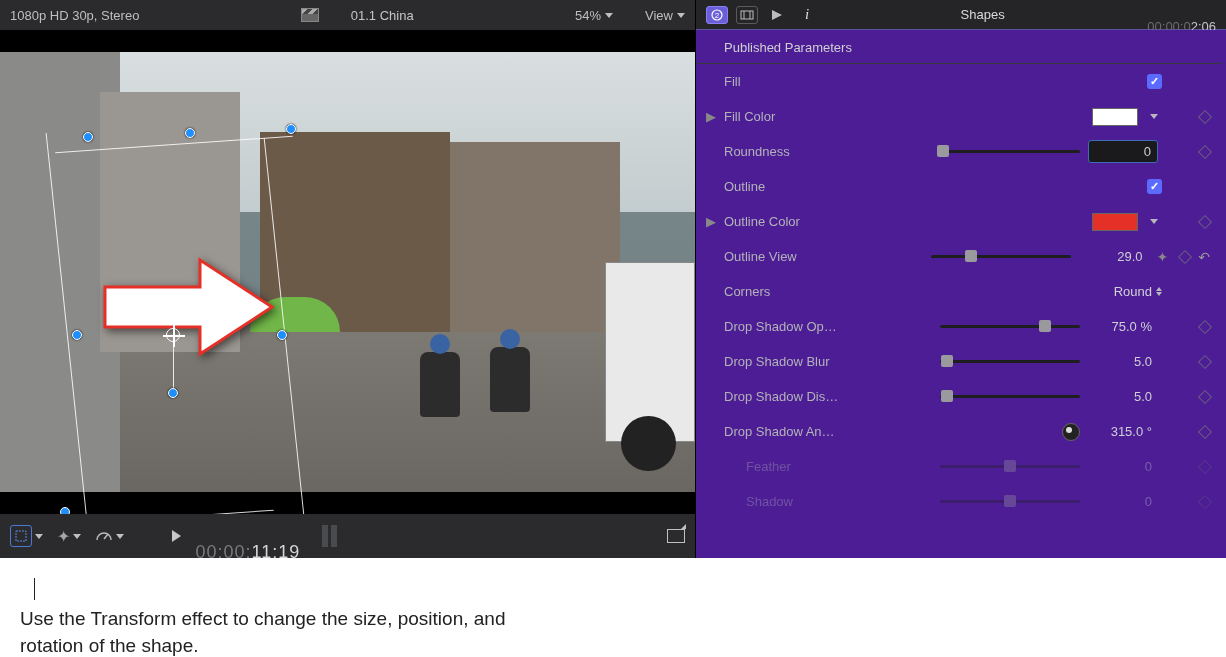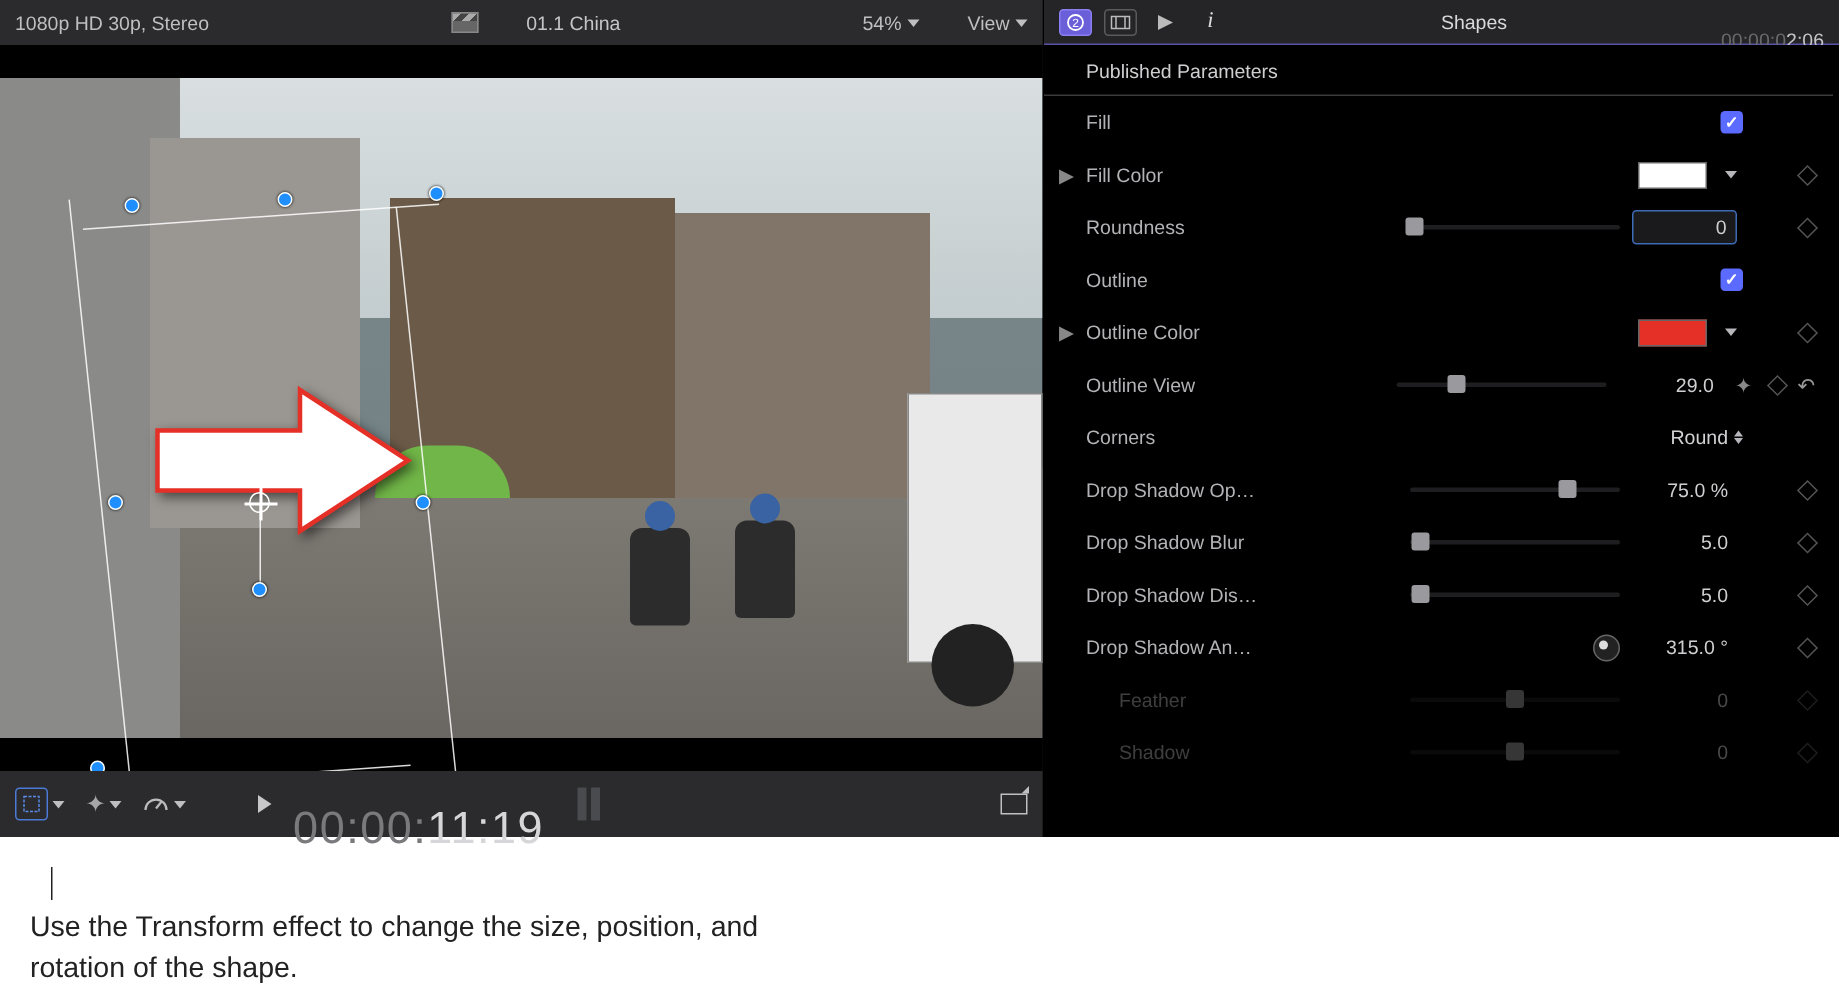--- a/index.html
+++ b/index.html
@@ -39,32 +39,32 @@
   .anchor::before,.anchor::after{content:"";position:absolute;background:#fff;}
   .anchor::before{left:6px;top:-4px;width:1.5px;height:22px;}
   .anchor::after{top:6px;left:-4px;height:1.5px;width:22px;}
   
   .arrow-shape{position:absolute;left:100px;top:200px;filter:drop-shadow(3px 3px 4px rgba(0,0,0,0.55));}
   
   .viewer-bottom { height: 44px; background: #2b2b2d; display:flex; align-items:center; color:#a6a6aa; padding:0 10px; gap:14px; font-size:13px;}
   .tool-ico{display:inline-flex;align-items:center;justify-content:center;width:22px;height:22px;border:1px solid #7a7a7e;border-radius:3px;}
   .tool-group{display:inline-flex;align-items:center;gap:3px;}
   .play-tri{width:0;height:0;border-top:6px solid transparent;border-bottom:6px solid transparent;border-left:9px solid #c7c7ca;}
-  .timecode{font-family:monospace, "Menlo"; color:#7a7a7d;font-size:30px;letter-spacing:1px;margin-top:32px;}
+  .timecode{font-family:monospace, "Menlo"; color:#7a7a7d;font-size:18px;letter-spacing:1px;margin-top:32px;}
   .timecode .bright{color:#d6d6d8;}
   .audio-bars{display:flex;gap:3px;margin-left:8px;}
   .audio-bars div{width:6px;height:22px;background:#494b4e;}
   .fullscreen-ico{margin-left:auto;width:18px;height:14px;border:1.5px solid #c0c0c3;position:relative;}
   .fullscreen-ico::after{content:"";position:absolute;right:-2px;top:-6px;width:0;height:0;border-left:5px solid transparent;border-bottom:5px solid #c0c0c3;}
   
   .insp-top{height:30px;background:#252527;display:flex;align-items:center;padding:0 10px;color:#c0c0c4;font-size:13px;gap:8px;border-bottom:1px solid #5a52a5;}
   .insp-tab{width:22px;height:18px;border:1px solid #5a5a5d;display:flex;align-items:center;justify-content:center;border-radius:3px;}
   .insp-tab.active{background:#6a5fd8;border-color:#8a7ff0;}
   .insp-title{flex:1;text-align:center;color:#d9d9dc;}
-  .insp-body{flex:1;overflow:auto;background:#000000;padding-right:4px;}
+  .insp-body{flex:1;overflow:auto;background:#4c1d95;padding-right:4px;}
   .section-head{padding:10px 16px 8px 28px;color:#cfcfd2;font-size:13px;border-bottom:1px solid #3a3a3d;}
   .param-row{display:flex;align-items:center;height:35px;padding:0 12px 0 10px;color:#b3b3b7;font-size:13px;gap:8px;}
   .disclose{width:10px;text-align:center;color:#888;}
   .param-label{width:138px;white-space:nowrap;overflow:hidden;text-overflow:ellipsis;}
   .control-area{flex:1;display:flex;align-items:center;justify-content:flex-end;gap:8px;position:relative;}
   .slider{position:relative;flex:1;max-width:140px;height:3px;background:#1e1e20;border-radius:2px;}
   .slider .thumb{position:absolute;top:-5px;width:12px;height:12px;background:#9a9a9e;border-radius:2px;transform:translateX(-50%);}
   .val-box{width:70px;text-align:right;color:#cfcfd2;font-size:13px;padding:3px 6px;border-radius:3px;}
   .val-box.boxed{border:1.5px solid #3d6bb5;background:#1a1a1c;}
   .kf-diamond{width:10px;height:10px;transform:rotate(45deg);border:1px solid #777;opacity:.7;}

